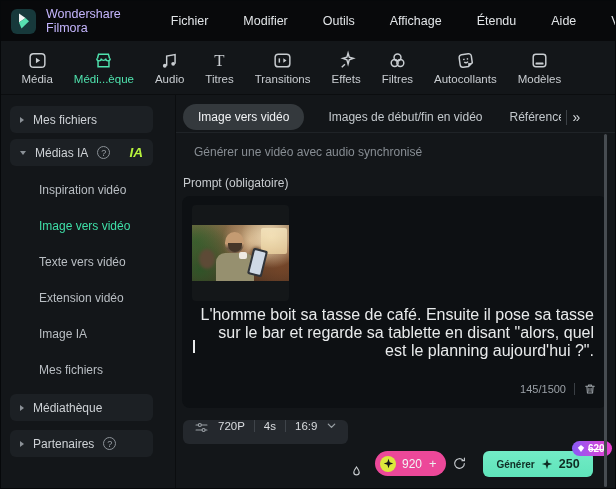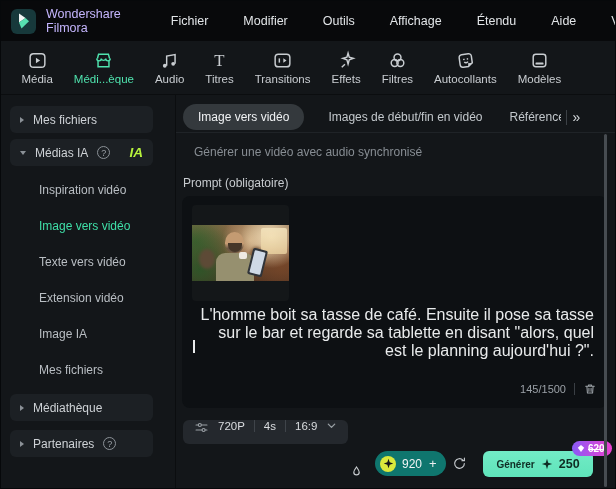--- a/index.html
+++ b/index.html
@@ -102,21 +102,21 @@
 
   .settings-pill { position:absolute; left:7px; top:325px; height:24px; border-radius:6px; background:#24282d; display:flex; align-items:flex-start; padding:0 11px; gap:9px; }
   .settings-pill .sv { font-size:11.5px; color:#dadde0; }
   .s-sep { width:1px; height:12px; background:#3f444a; }
 
   .ai-box { position:absolute; left:160px; top:356px; width:25px; height:25px; }
   .ai-rect { position:absolute; left:1px; top:1px; width:28px; height:20px; border:1.5px solid #c6cacd; border-radius:6px;
     display:flex; align-items:center; justify-content:center; font-size:10px; font-weight:bold; color:#dfe2e5;margin-top:46px; }
   .ai-drop { position:absolute; right:0; bottom:0; }
 
-  .credits-pill { position:absolute; left:199px; top:356px; height:25px; border-radius:13px; background:#0f766e; display:flex; align-items:center; padding:0 9px 0 5px; gap:6px; }
+  .credits-pill { position:absolute; left:199px; top:356px; height:25px; border-radius:13px; background:#ec4899; display:flex; align-items:center; padding:0 9px 0 5px; gap:6px; }
   .coin { width:16px; height:16px; border-radius:50%; background:#dbe93c; display:flex; align-items:center; justify-content:center; }
   .credits-num { font-size:12px; color:#f2f4f5; }
   .credits-plus { font-size:13px; color:#eceef0; margin-left:1px; }
 
   .refresh-btn { position:absolute; left:273px; top:358px; width:20px; height:20px; display:flex; align-items:center; justify-content:center; }
 
   .gen-btn { position:absolute; left:307px; top:356px; width:110px; height:26px; border-radius:6px;
     background:linear-gradient(180deg,#72ebc6,#5fe4ba); display:flex; align-items:center; justify-content:center; gap:6px; }
   .gen-label { font-size:10px; font-weight:600; color:#0f2d24; }
   .gen-cost  { font-size:12.5px; font-weight:600; color:#0f2d24; }

